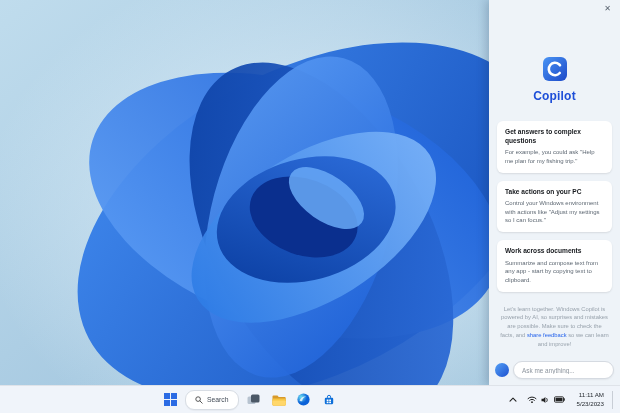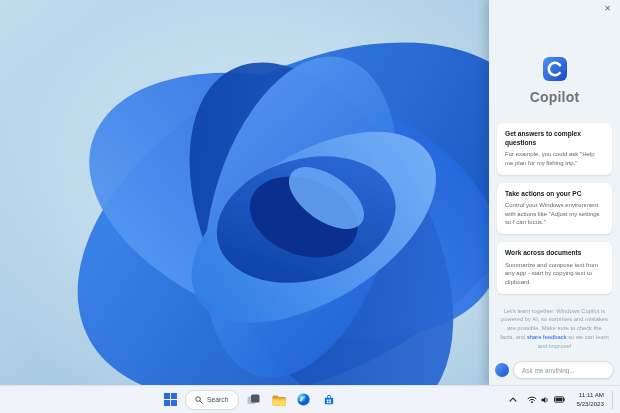--- a/index.html
+++ b/index.html
@@ -17,21 +17,21 @@
     position:absolute;top:0;right:0;bottom:27px;width:131px;
     background:#eef3f8;box-shadow:-3px 0 9px rgba(20,40,70,.22);
     display:flex;flex-direction:column;z-index:5;
   }
   .panel-close{
     position:absolute;top:3px;right:5px;font-size:8px;color:#5a6470;
     padding:2px 4px;cursor:default;line-height:1;
   }
   .logo-block{margin-top:56px;display:flex;flex-direction:column;align-items:center;gap:7px;}
   .copilot-logo{width:26px;height:26px;display:block;}
-  .panel-title{font-size:14px;font-weight:700;color:#737373;letter-spacing:.2px;}
+  .panel-title{font-size:12px;font-weight:700;color:#1d4ed8;letter-spacing:.2px;}
   .cards{margin:18px 8px 0;display:flex;flex-direction:column;gap:8px;}
   .card{background:#ffffff;border-radius:6px;padding:7px 8px;box-shadow:0 1px 2px rgba(0,0,0,.10);}
   .card-title{font-size:6.6px;font-weight:700;color:#16191d;margin-bottom:3px;line-height:1.3;}
   .card-body{font-size:6px;color:#5e6873;line-height:1.45;}
   .disclaimer{margin:13px 11px 0;font-size:5.8px;color:#98a2ac;text-align:center;line-height:1.5;}
   .disclaimer .link{color:#2563eb;}
   .input-row{margin:auto 6px 7px;display:flex;align-items:center;gap:4px;}
   .copilot-avatar{width:14px;height:14px;border-radius:50%;flex:none;
     background:linear-gradient(135deg,#54a0f6 0%,#1b50cf 100%);}
   .ask-input{

